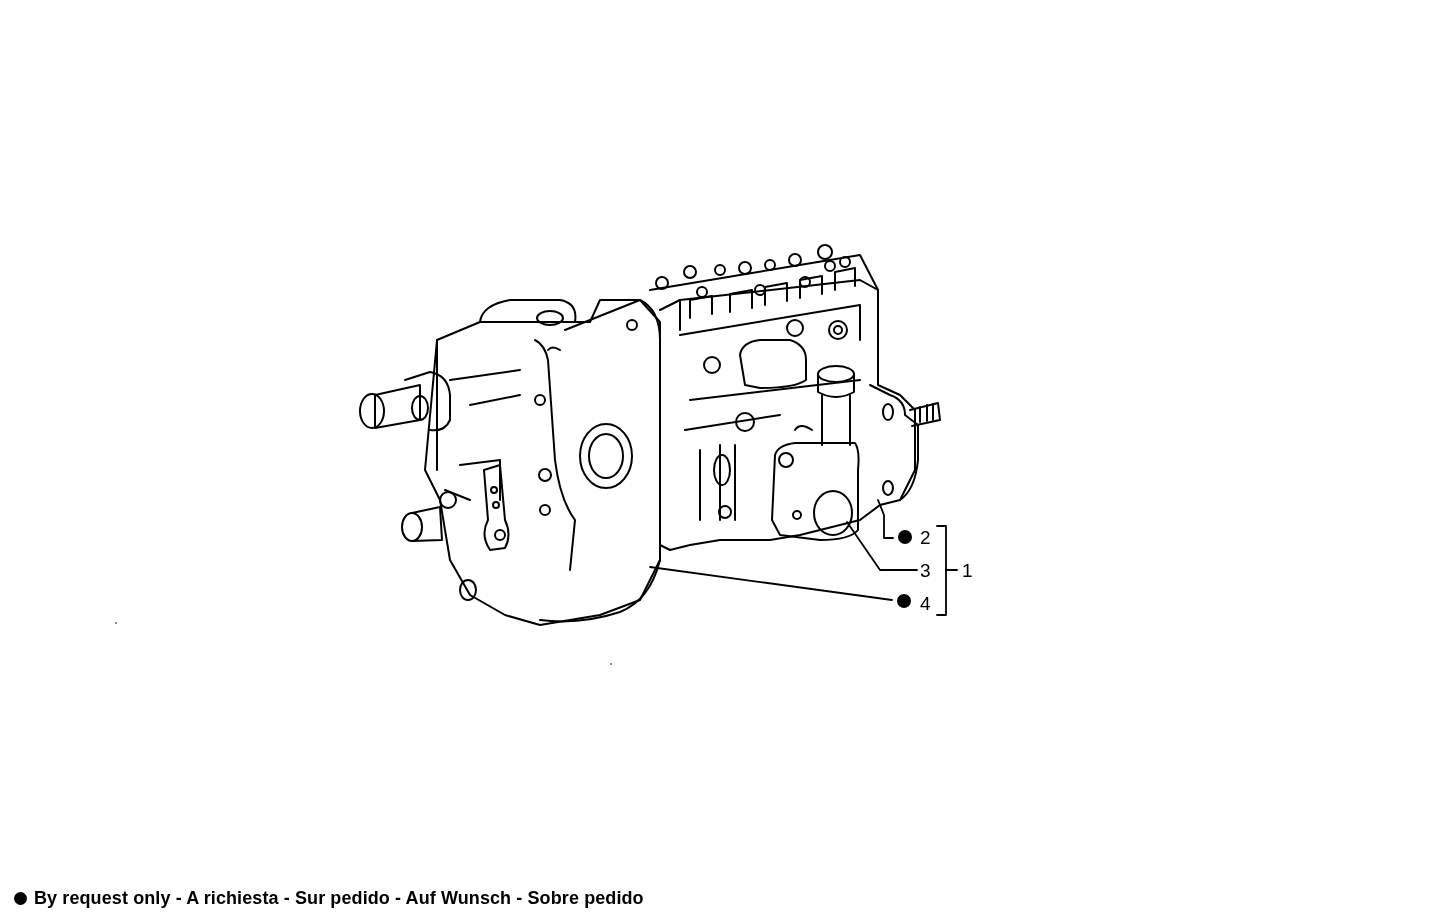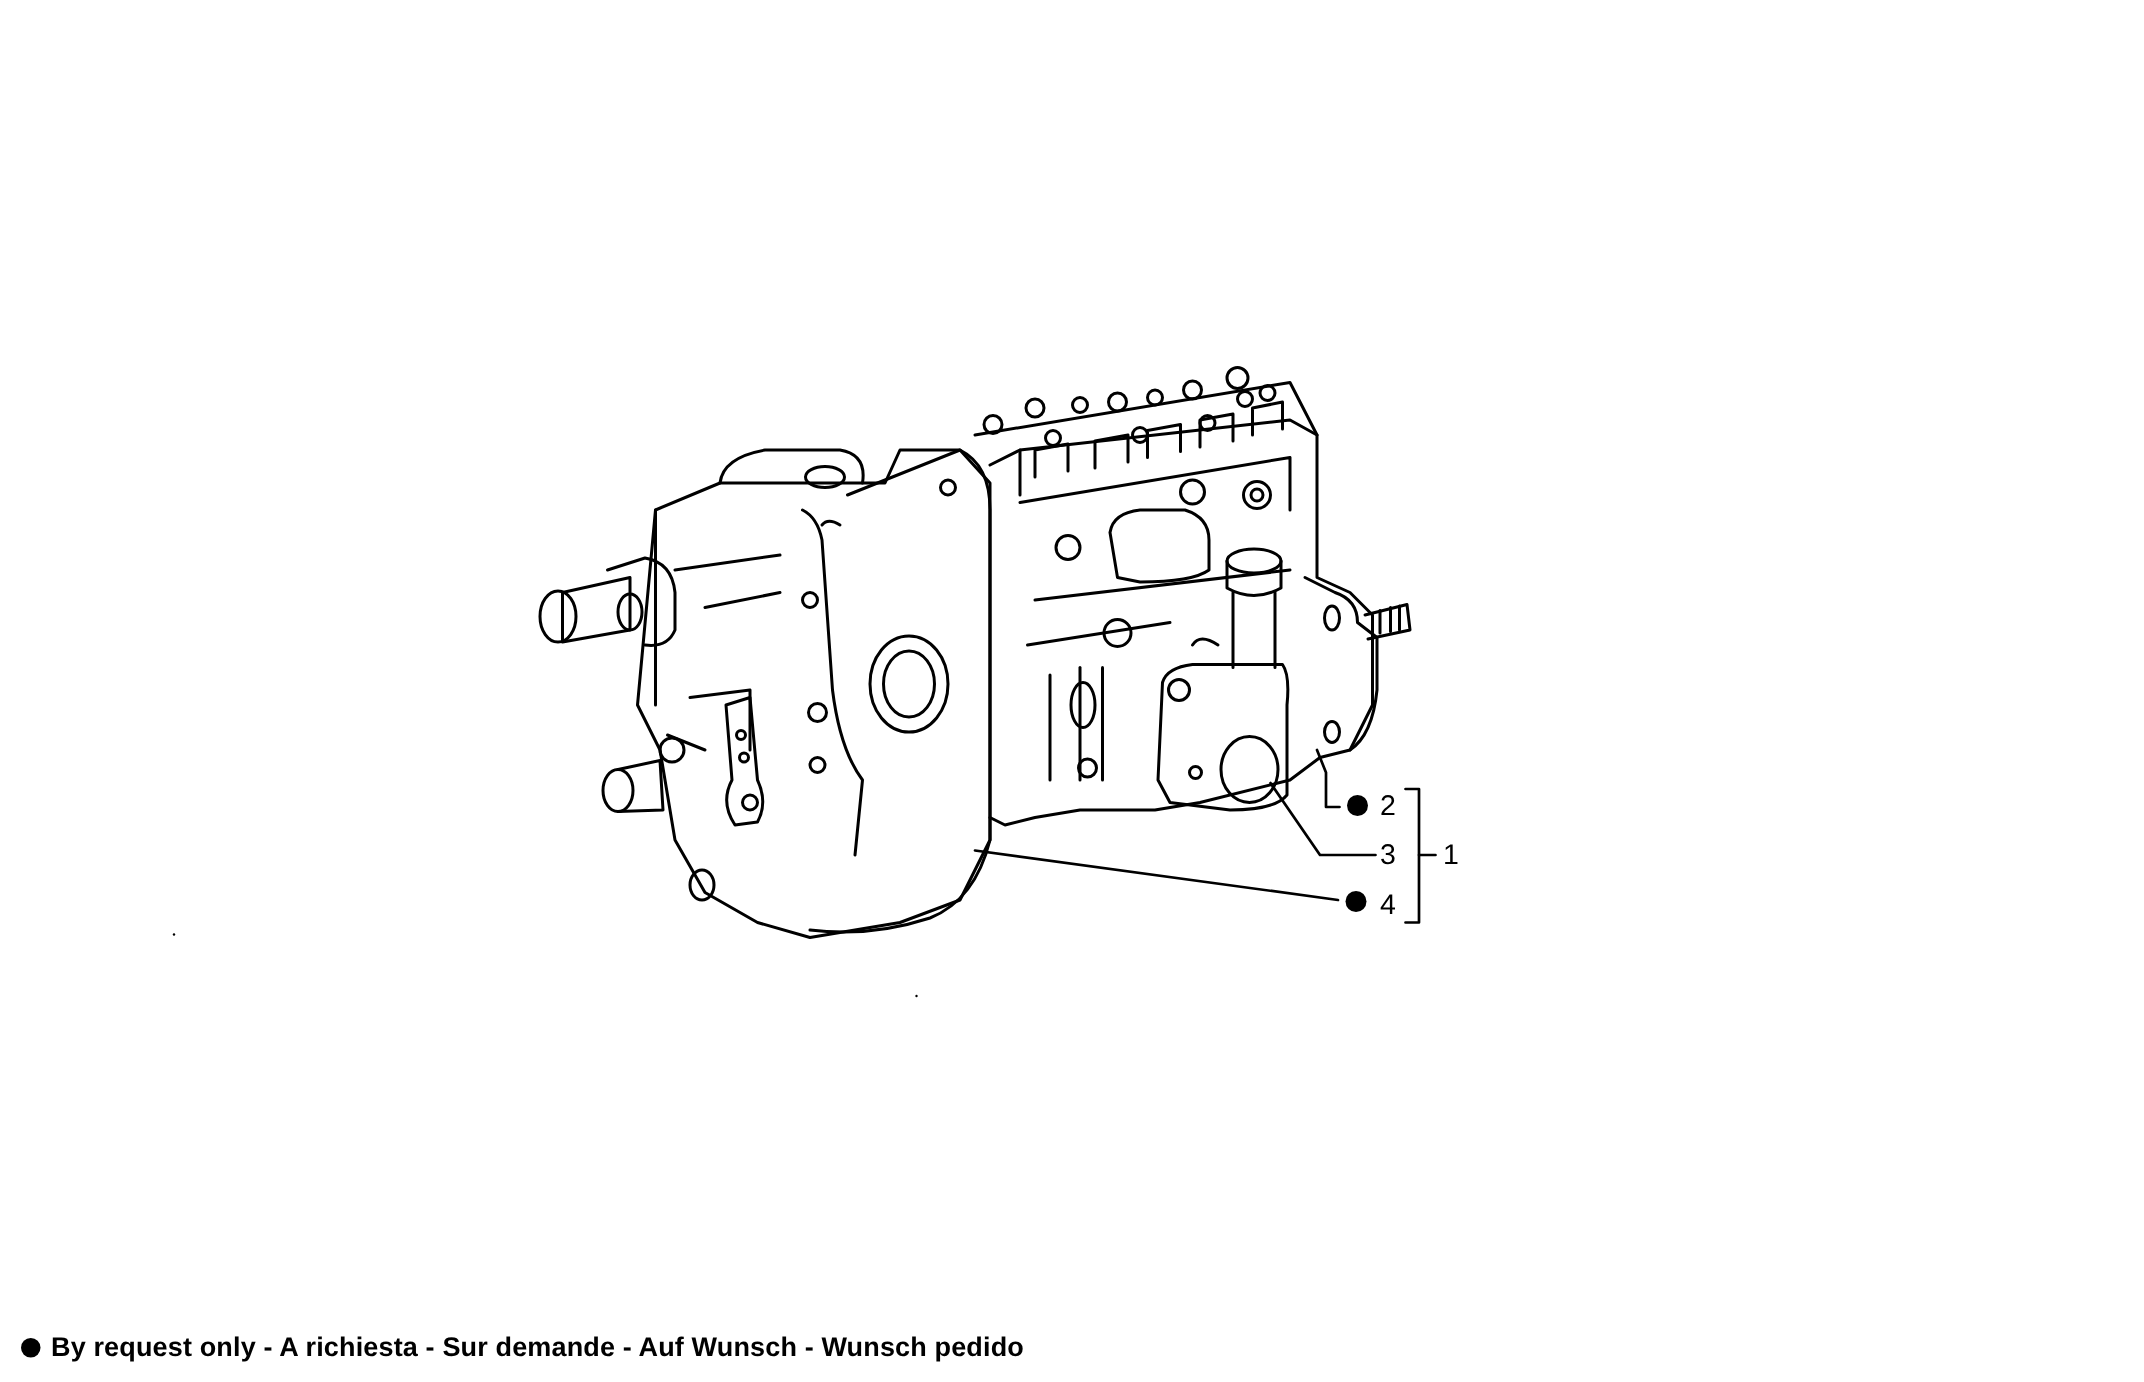--- a/index.html
+++ b/index.html
@@ -135,14 +135,14 @@
   <circle cx="611" cy="664" r="0.8" fill="#000" stroke="none"></circle>
 </svg>
 
 <span class="callout" style="left:920px; top:528px;">2</span>
 <span class="callout" style="left:920px; top:561px;">3</span>
 <span class="callout" style="left:920px; top:594px;">4</span>
 <span class="callout" style="left:962px; top:561px;">1</span>
 
 <div class="legend">
   <span class="dot"></span>
-  <span>By request only - A richiesta - Sur demande - Auf Wunsch - Wunsch pedido</span>
+  <span>By request only - A richiesta - Sur pedido - Auf Wunsch - Sobre pedido</span>
 </div>
 
 </body></html>

